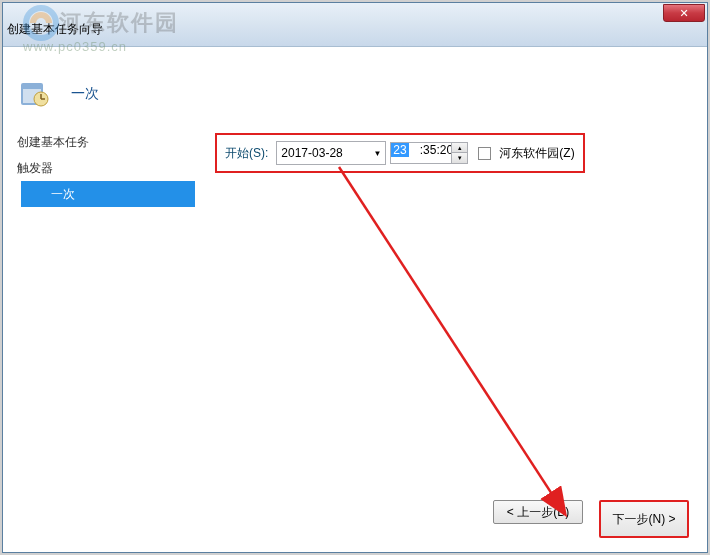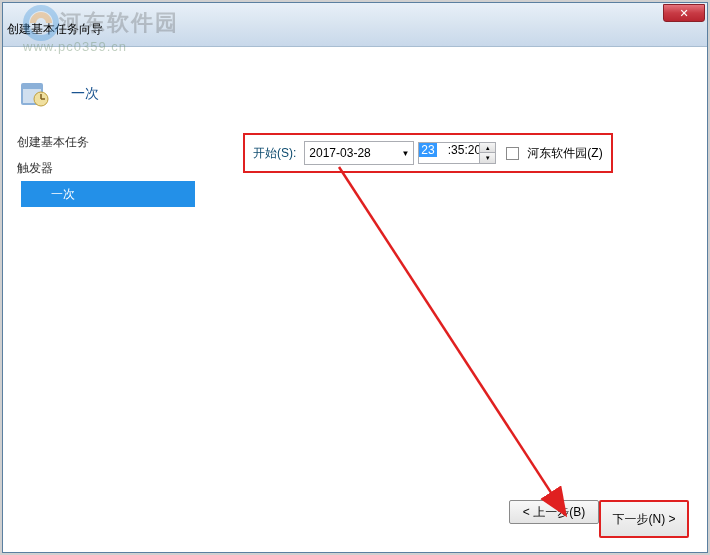--- a/index.html
+++ b/index.html
@@ -83,21 +83,20 @@
     }
     .watermark-url {
       font-size: 13px;
       color: rgba(120, 150, 120, 0.45);
       letter-spacing: 1px;
       margin-top: -2px;
     }
     .content {
       display: flex;
       height: 410px;
-      gap: 28px;
     }
     .sidebar {
       width: 192px;
       padding-top: 10px;
     }
     .sidebar-item {
       padding: 4px 14px;
       color: #333;
       cursor: pointer;
       font-size: 12px;
@@ -192,21 +191,21 @@
       background: #fff;
       margin-left: 6px;
       margin-right: 4px;
       cursor: pointer;
     }
     .footer {
       position: absolute;
       bottom: 14px;
       right: 18px;
       display: flex;
-      gap: 0;
+      gap: 16px;
     }
     .btn {
       min-width: 90px;
       height: 24px;
       background: linear-gradient(to bottom, #f8f8f8, #e4e4e4);
       border: 1px solid #8a8a8a;
       border-radius: 2px;
       padding: 0 12px;
       font-size: 12px;
       cursor: pointer;

